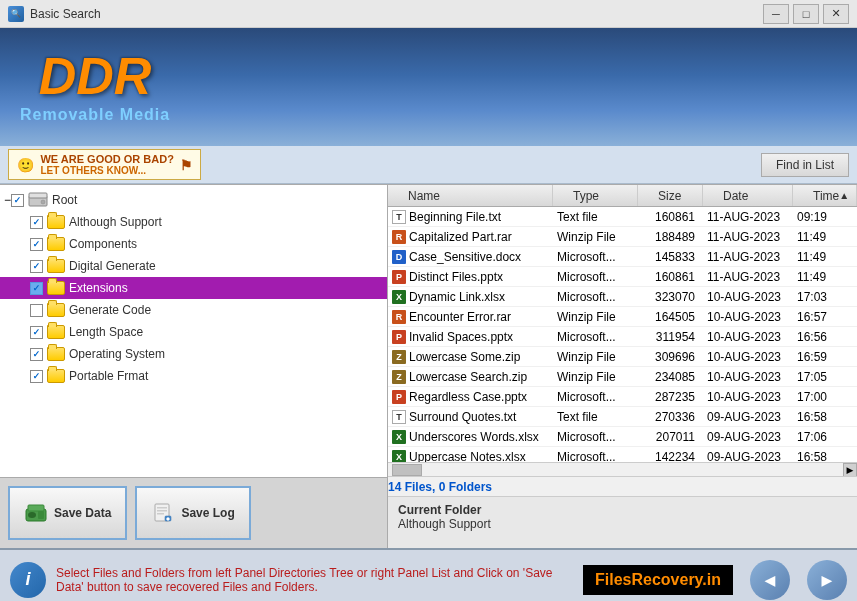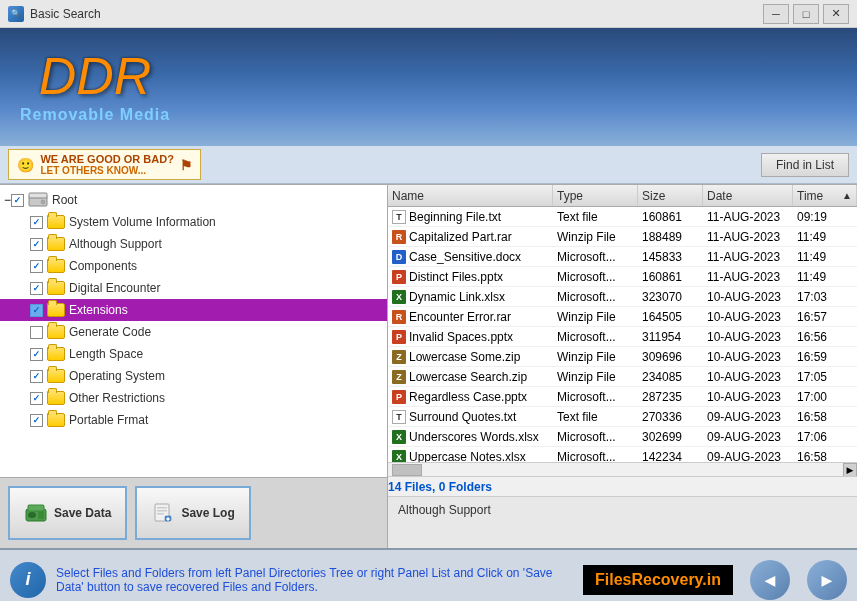--- a/index.html
+++ b/index.html
@@ -70,21 +70,21 @@
       padding: 0 20px;
       position: relative;
     }
     .ddr-logo {
       display: flex;
       flex-direction: column;
       align-items: center;
     }
     .ddr-text {
       font-size: 52px;
-      font-weight: normal;
+      font-weight: bold;
       color: #ff8c00;
       text-shadow: 2px 2px 4px rgba(0,0,0,0.5), -1px -1px 2px rgba(0,0,0,0.3);
       font-style: italic;
       line-height: 1;
     }
     .removable-media {
       font-size: 16px;
       color: #7ecfff;
       font-weight: bold;
       letter-spacing: 1px;
@@ -268,21 +268,21 @@
     }
     .file-list-header {
       display: flex;
       background: #e8e8e8;
       border-bottom: 1px solid #aaa;
       height: 22px;
     }
     .col-header {
       display: flex;
       align-items: center;
-      padding: 0 4px;
+      padding: 0 20px;
       border-right: 1px solid #ccc;
       font-size: 12px;
       color: #333;
       font-weight: normal;
       background: linear-gradient(180deg, #f0f0f0, #d8d8d8);
       cursor: pointer;
       user-select: none;
     }
     .col-name { width: 165px; }
     .col-type { width: 85px; }
@@ -310,21 +310,21 @@
 
     .file-cell {
       padding: 0 4px;
       font-size: 12px;
       overflow: hidden;
       text-overflow: ellipsis;
       white-space: nowrap;
     }
     .file-cell.name { width: 165px; display: flex; align-items: center; gap: 3px; }
     .file-cell.type { width: 85px; }
-    .file-cell.size { width: 65px; padding-right: 8px; }
+    .file-cell.size { width: 65px; text-align: right; padding-right: 8px; }
     .file-cell.date { width: 90px; }
     .file-cell.time { width: 60px; }
 
     .file-type-icon {
       width: 14px;
       height: 14px;
       flex-shrink: 0;
       display: flex;
       align-items: center;
       justify-content: center;
@@ -387,21 +387,21 @@
       align-items: center;
       justify-content: center;
       color: white;
       font-size: 18px;
       font-weight: bold;
       font-style: italic;
       flex-shrink: 0;
     }
     .footer-text {
       font-size: 12px;
-      color: #1d4ed8;
+      color: #b91c1c;
       flex: 1;
     }
     .footer-right {
       display: flex;
       align-items: center;
       gap: 17px;
     }
     .brand-logo {
       background: #000;
       color: white;
@@ -487,46 +487,40 @@
         <div class="root-drive">
           <svg width="20" height="16" viewBox="0 0 20 16">
             <rect x="1" y="4" width="18" height="10" rx="1" fill="#c8c8c8" stroke="#888" stroke-width="1"></rect>
             <rect x="1" y="1" width="18" height="5" rx="1" fill="#e0e0e0" stroke="#888" stroke-width="1"></rect>
             <circle cx="15" cy="10" r="2" fill="#aaa" stroke="#888" stroke-width="0.5"></circle>
           </svg>
         </div>
         <span class="item-label">Root</span>
       </div>
 
-      <div class="tree-item indent1">
-        <span class="expand-icon"></span>
-        <div class="checkbox checked"></div>
-        <div class="folder-icon folder-yellow"></div>
-        <span class="item-label">System Volume Information</span>
-      </div>
 
       <div class="tree-item indent1">
         <span class="expand-icon"></span>
         <div class="checkbox checked"></div>
         <div class="folder-icon folder-yellow"></div>
         <span class="item-label">Although Support</span>
       </div>
 
       <div class="tree-item indent1">
         <span class="expand-icon"></span>
         <div class="checkbox checked"></div>
         <div class="folder-icon folder-yellow"></div>
         <span class="item-label">Components</span>
       </div>
 
       <div class="tree-item indent1">
         <span class="expand-icon"></span>
         <div class="checkbox checked"></div>
         <div class="folder-icon folder-yellow"></div>
-        <span class="item-label">Digital Encounter</span>
+        <span class="item-label">Digital Generate</span>
       </div>
 
       <div class="tree-item indent1 selected">
         <span class="expand-icon"></span>
         <div class="checkbox checked" style="background:#6aacee;border-color:#5599dd;"></div>
         <div class="folder-icon folder-yellow"></div>
         <span class="item-label">Extensions</span>
       </div>
 
       <div class="tree-item indent1">
@@ -543,26 +537,20 @@
         <span class="item-label">Length Space</span>
       </div>
 
       <div class="tree-item indent1">
         <span class="expand-icon"></span>
         <div class="checkbox checked"></div>
         <div class="folder-icon folder-yellow"></div>
         <span class="item-label">Operating System</span>
       </div>
 
-      <div class="tree-item indent1">
-        <span class="expand-icon"></span>
-        <div class="checkbox checked"></div>
-        <div class="folder-icon folder-yellow"></div>
-        <span class="item-label">Other Restrictions</span>
-      </div>
 
       <div class="tree-item indent1">
         <span class="expand-icon"></span>
         <div class="checkbox checked"></div>
         <div class="folder-icon folder-yellow"></div>
         <span class="item-label">Portable Frmat</span>
       </div>
     </div>
 
     <div class="bottom-buttons">
@@ -711,21 +699,21 @@
     <div class="file-cell size">270336</div>
     <div class="file-cell date">09-AUG-2023</div>
     <div class="file-cell time">16:58</div>
   </div>
         <div class="file-row">
     <div class="file-cell name">
       <div class="file-type-icon icon-xlsx">X</div>
       <span>Underscores Words.xlsx</span>
     </div>
     <div class="file-cell type">Microsoft...</div>
-    <div class="file-cell size">302699</div>
+    <div class="file-cell size">207011</div>
     <div class="file-cell date">09-AUG-2023</div>
     <div class="file-cell time">17:06</div>
   </div>
         <div class="file-row">
     <div class="file-cell name">
       <div class="file-type-icon icon-xlsx">X</div>
       <span>Uppercase Notes.xlsx</span>
     </div>
     <div class="file-cell type">Microsoft...</div>
     <div class="file-cell size">142234</div>
@@ -738,20 +726,21 @@
       <div class="hscroll-thumb"></div>
       <div style="flex:1;"></div>
       <div style="width:14px;height:14px;background:#d0d0d0;border:1px solid #aaa;display:flex;align-items:center;justify-content:center;font-size:9px;cursor:pointer;">▶</div>
     </div>
 
     <div class="status-bar">
       <span class="status-text">14 Files, 0 Folders</span>
     </div>
 
     <div class="current-folder-panel">
+      <div class="current-folder-title">Current Folder</div>
       <div class="current-folder-name">Although Support</div>
     </div>
   </div>
 </div>
 
 <div class="footer">
   <div class="info-icon">i</div>
   <div class="footer-text">Select Files and Folders from left Panel Directories Tree or right Panel List and Click on 'Save Data' button to save recovered Files and Folders.</div>
   <div class="footer-right">
     <div class="brand-logo">

